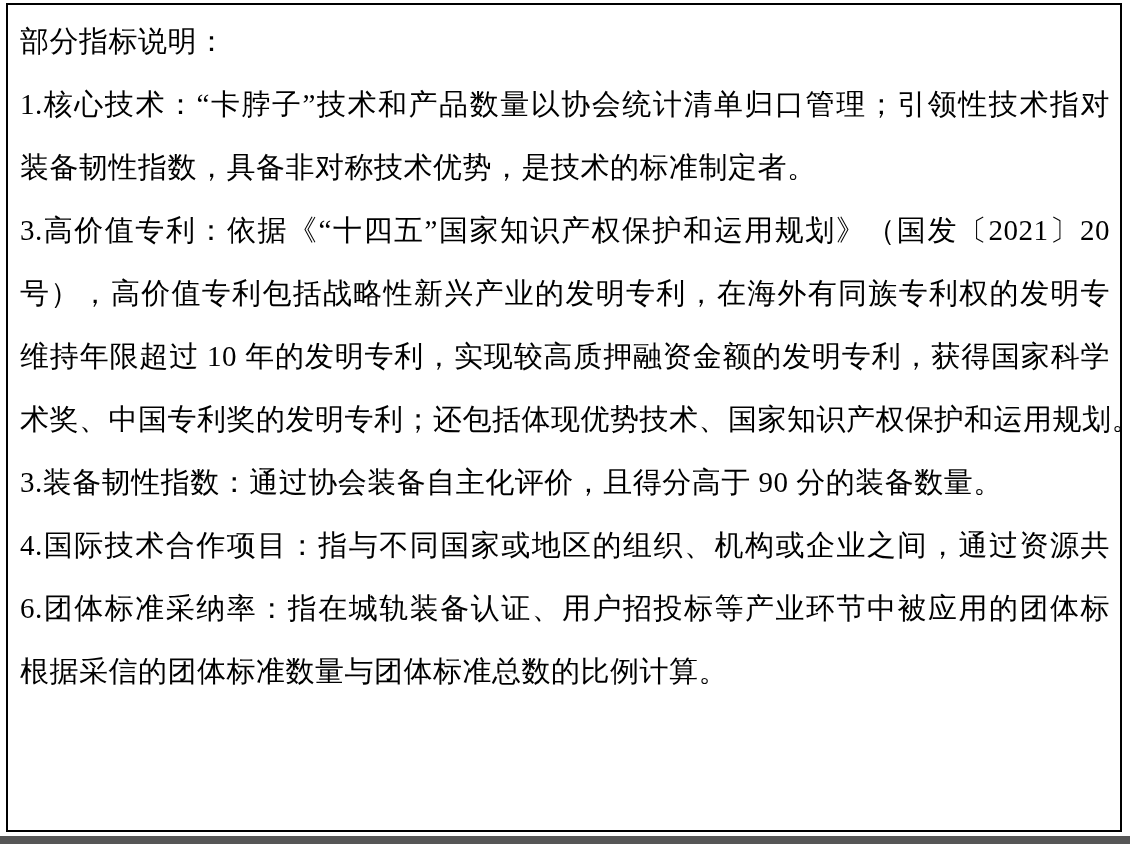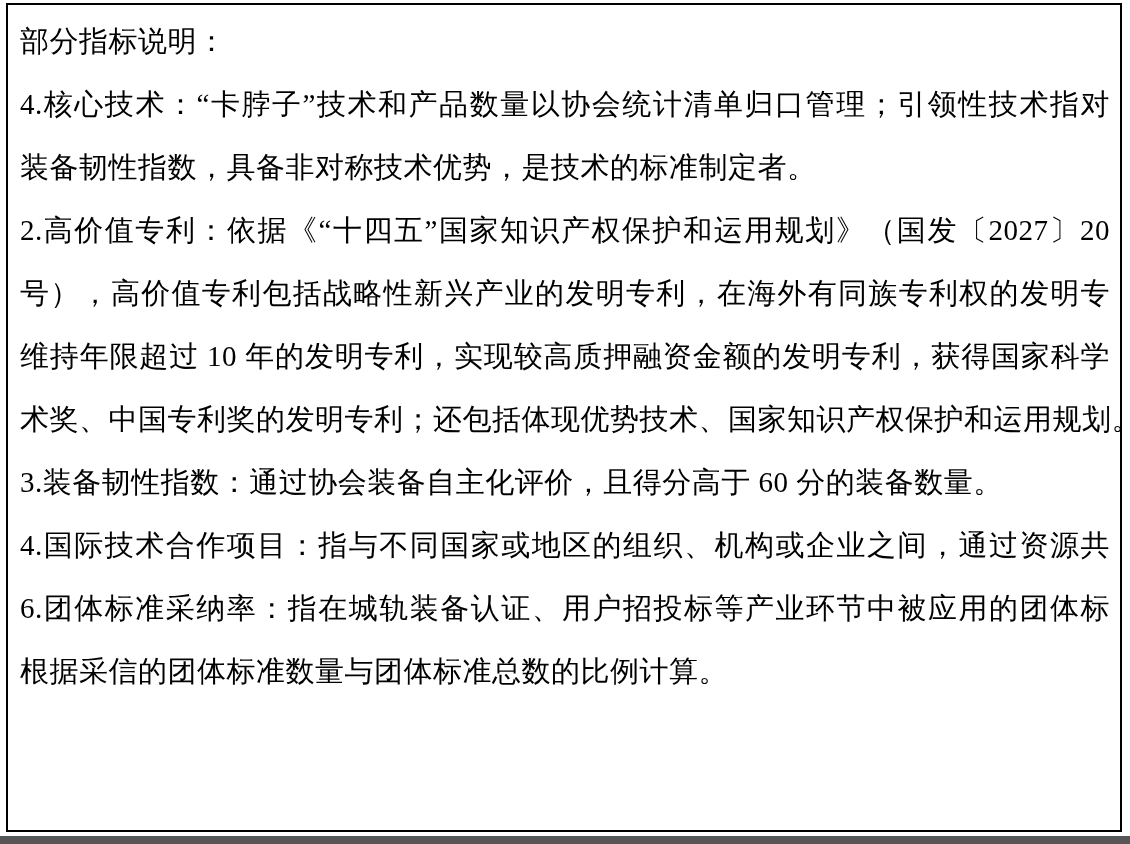--- a/index.html
+++ b/index.html
@@ -51,31 +51,31 @@
     background:var(--bottom-bar);
   }
 </style>
 </head>
 <body>
 
 <div class="page-frame">
   <div class="doc-line end">部分指标说明：</div>
   <div id="notes-container">
       <div>
-        <div class="doc-line fill">4.核心技术：“卡脖子”技术和产品数量以协会统计清单归口管理；引领性技术指对</div>
+        <div class="doc-line fill">1.核心技术：“卡脖子”技术和产品数量以协会统计清单归口管理；引领性技术指对</div>
         <div class="doc-line end">装备韧性指数，具备非对称技术优势，是技术的标准制定者。</div>
       </div>
       <div>
-        <div class="doc-line fill">2.高价值专利：依据《“十四五”国家知识产权保护和运用规划》（国发〔2027〕20</div>
+        <div class="doc-line fill">3.高价值专利：依据《“十四五”国家知识产权保护和运用规划》（国发〔2021〕20</div>
         <div class="doc-line fill">号），高价值专利包括战略性新兴产业的发明专利，在海外有同族专利权的发明专利，</div>
         <div class="doc-line fill">维持年限超过 10 年的发明专利，实现较高质押融资金额的发明专利，获得国家科学技</div>
         <div class="doc-line end">术奖、中国专利奖的发明专利；还包括体现优势技术、国家知识产权保护和运用规划。</div>
       </div>
       <div>
-        <div class="doc-line end">3.装备韧性指数：通过协会装备自主化评价，且得分高于 60 分的装备数量。</div>
+        <div class="doc-line end">3.装备韧性指数：通过协会装备自主化评价，且得分高于 90 分的装备数量。</div>
       </div>
       <div>
         <div class="doc-line fill">4.国际技术合作项目：指与不同国家或地区的组织、机构或企业之间，通过资源共享、</div>
       </div>
       <div>
         <div class="doc-line fill">6.团体标准采纳率：指在城轨装备认证、用户招投标等产业环节中被应用的团体标准，</div>
         <div class="doc-line end">根据采信的团体标准数量与团体标准总数的比例计算。</div>
       </div>
     </div>
 </div>

